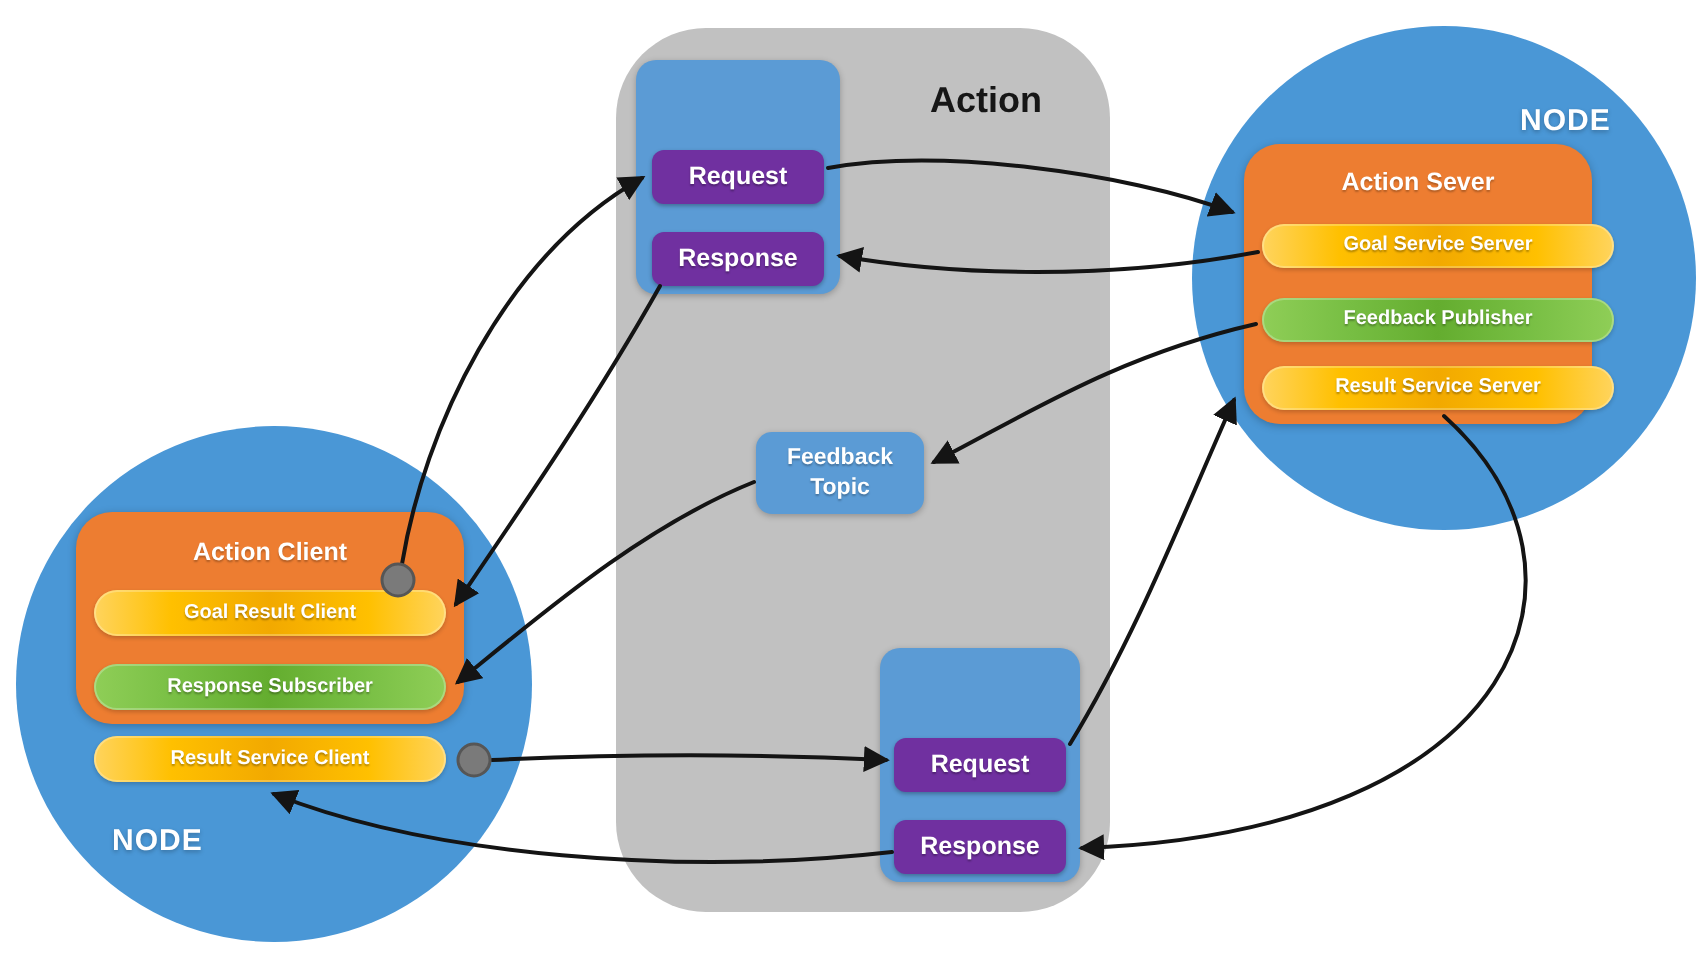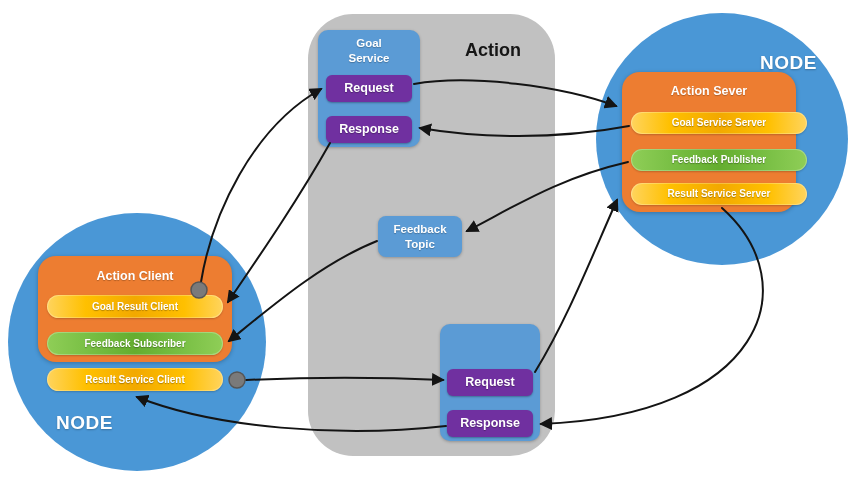--- a/index.html
+++ b/index.html
@@ -7,21 +7,21 @@
     position:relative;width:854px;height:480px;overflow:hidden;
     font-family:"Liberation Sans",sans-serif;background:#ffffff;
   }
   .circle{position:absolute;border-radius:50%;background:#4a97d6;}
   .circle-left{left:8px;top:213px;width:258px;height:258px;}
   .circle-right{left:596px;top:13px;width:252px;height:252px;}
   .gray-rect{position:absolute;left:308px;top:14px;width:247px;height:442px;
     border-radius:45px;background:#c1c1c1;}
   .action-title{position:absolute;left:438px;top:40px;width:110px;text-align:center;
     font-size:18px;font-weight:bold;color:#161616;}
-  .node-label{position:absolute;color:#ffffff;font-weight:bold;font-size:19px;
+  .node-label{position:absolute;color:#ffffff;font-weight:bold;font-size:15px;
     letter-spacing:0.5px;text-shadow:0 1px 2px rgba(0,0,0,0.25);}
   .node-label-left{left:56px;top:412px;}
   .node-label-right{left:760px;top:52px;}
 
   .svc-box{position:absolute;background:#5b9bd5;border-radius:10px;
     box-shadow:0 1px 3px rgba(0,0,0,0.25);}
   .goal-box{left:318px;top:30px;width:102px;height:117px;}
   .result-box{left:440px;top:324px;width:100px;height:117px;}
   .svc-title{width:58px;margin:6px auto 0;text-align:center;color:#ffffff;
     font-weight:bold;font-size:11.5px;line-height:1.3;
@@ -69,38 +69,37 @@
 
 <div class="canvas">
 
   <div class="circle circle-left"></div>
   <div class="circle circle-right"></div>
 
   <div class="gray-rect"></div>
   <div class="action-title">Action</div>
 
   <div class="svc-box goal-box">
-    <div class="svc-title">Goal Service</div>
     <div class="purple-btn btn-a">Request</div>
     <div class="purple-btn btn-b">Response</div>
   </div>
 
   <div class="topic-box">
     <div class="svc-title">Feedback Topic</div>
   </div>
 
   <div class="svc-box result-box">
     <div class="purple-btn btn-a">Request</div>
     <div class="purple-btn btn-b">Response</div>
   </div>
 
   <div class="node-box client-box">
     <div class="node-title">Action Client</div>
     <div class="pill pill-gold pill-1">Goal Result Client</div>
-    <div class="pill pill-green pill-2">Feedback Subscriber</div>
+    <div class="pill pill-green pill-2">Response Subscriber</div>
     <div class="pill pill-gold pill-3">Result Service Client</div>
   </div>
   <div class="node-label node-label-left">NODE</div>
 
   <div class="node-box server-box">
     <div class="node-title">Action Sever</div>
     <div class="pill pill-gold pill-1">Goal Service Server</div>
     <div class="pill pill-gold pill-3">Result Service Server</div>
     <div class="pill pill-green pill-2">Feedback Publisher</div>
   </div>

